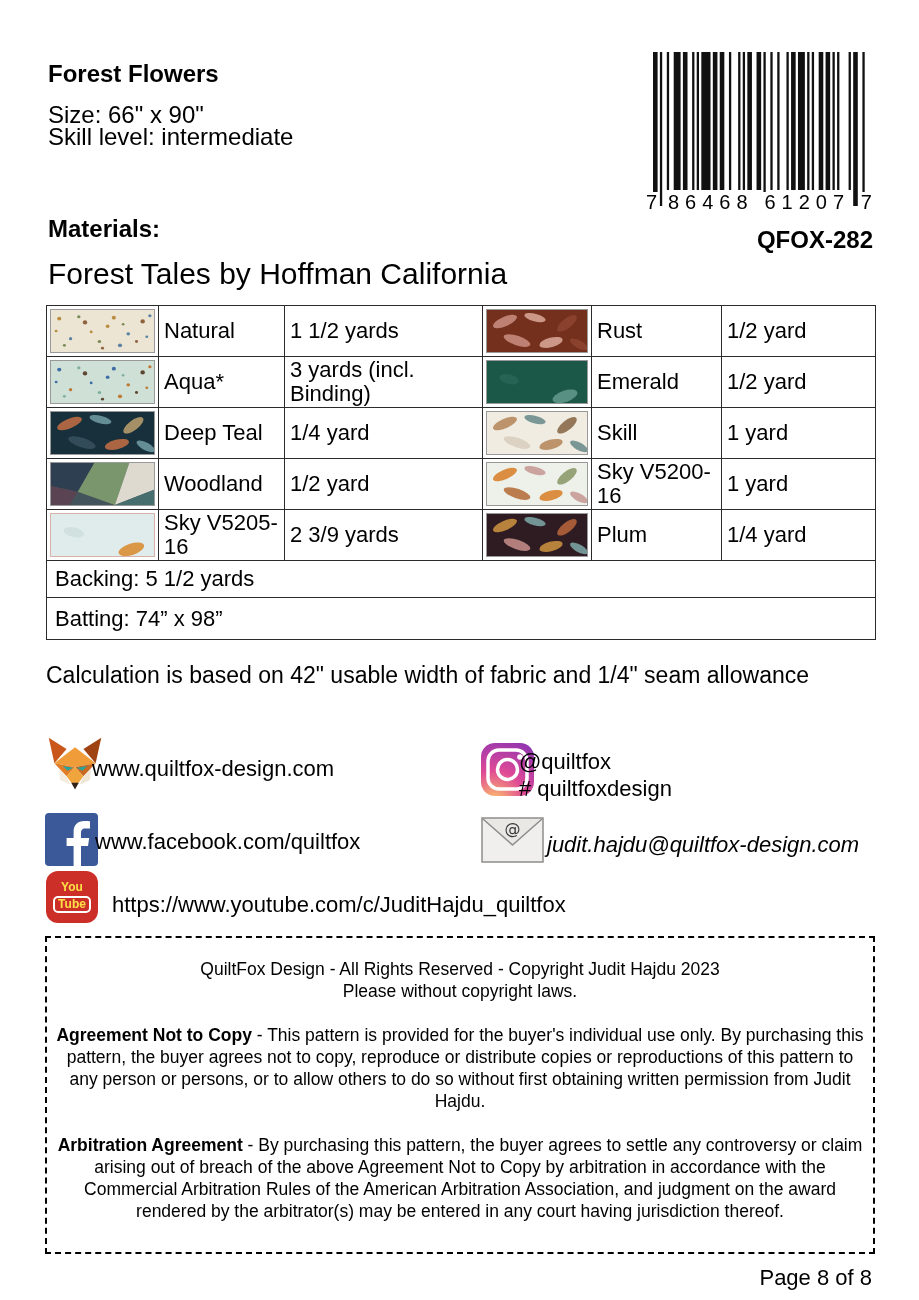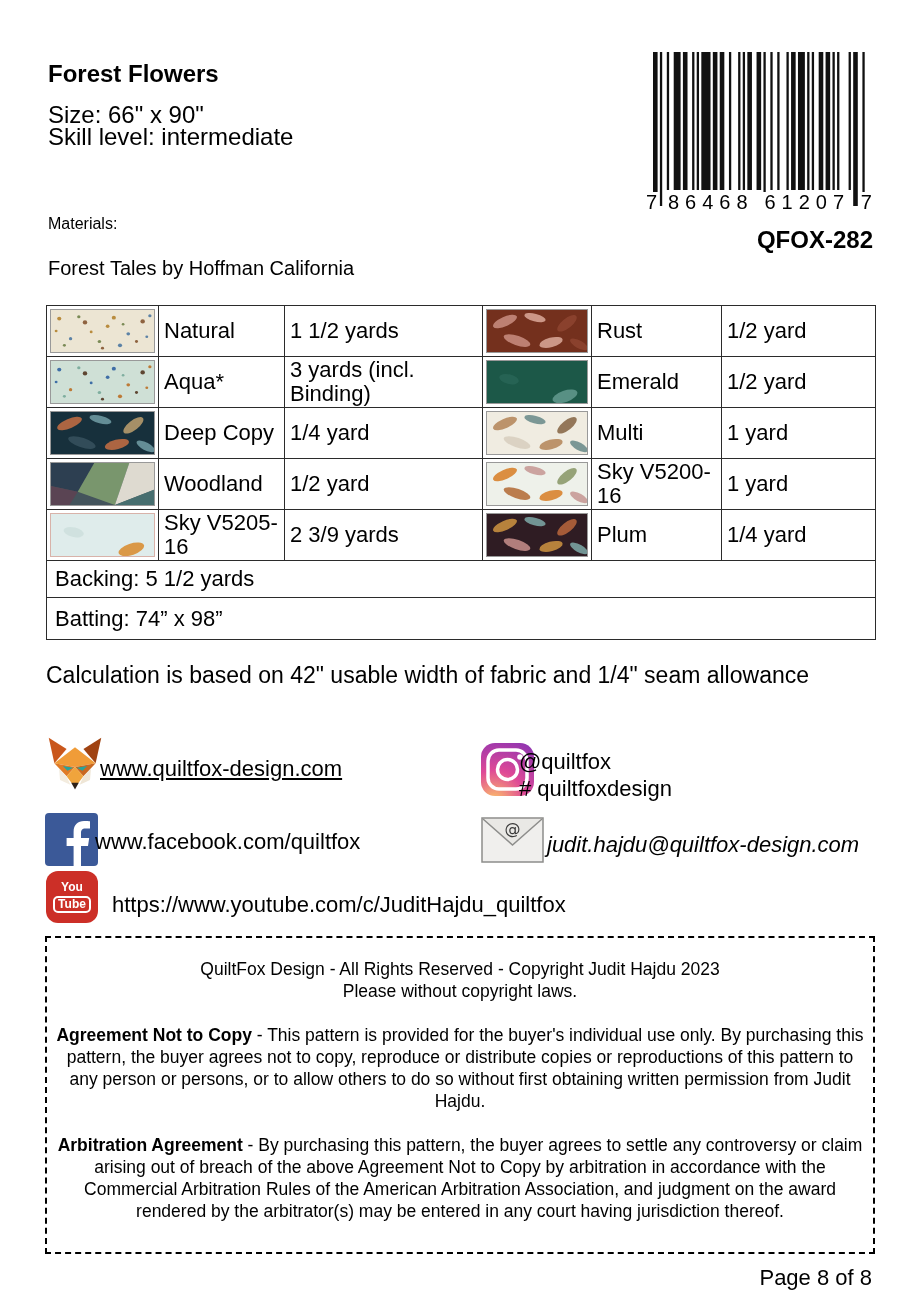--- a/index.html
+++ b/index.html
@@ -10,22 +10,22 @@
     background:#ffffff; color:#000;
     font-family:"Liberation Sans", sans-serif;
     overflow:hidden;
   }
   .abs { position:absolute; }
 
   
   .title    { left:48px; top:44px;  font-size:24px; font-weight:bold; }
   .size     { left:48px; top:85px;  font-size:24px; }
   .skill    { left:48px; top:107px; font-size:24px; }
-  .mat-head { left:48px; top:199px; font-size:16px; font-weight:normal; }
-  .mat-sub  { left:48px; top:241px; font-size:20px; }
+  .mat-head { left:48px; top:199px; font-size:24px; font-weight:bold; }
+  .mat-sub  { left:48px; top:241px; font-size:30px; }
 
   
   .barcode-wrap { left:645px; top:36px; width:228px; }
   .bars-box { position:relative; width:228px; height:160px; }
   .bcdigits {
     position:absolute; left:0; right:0; bottom:0;
     display:flex; justify-content:space-between; align-items:flex-end;
     font-size:20px; line-height:20px;
   }
   .bcdigits span { background:#fff; padding:0 1px; }
@@ -44,21 +44,21 @@
   .note { left:46px; top:646px; font-size:23px; }
 
   
   .soc-text { font-size:22px; }
   .ig-text div { line-height:27px; }
 
   
   .yt {
     width:52px; height:52px; border-radius:12px; background:#cc2f27;
     display:flex; flex-direction:column; align-items:center; justify-content:center;
-    color:#ffffff; font-weight:bold; font-size:12px; line-height:13px;
+    color:#fde047; font-weight:bold; font-size:12px; line-height:13px;
   }
   .yt .tube { border:2px solid #fff; border-radius:5px; padding:0 3px; margin-top:2px;text-align:center; }
 
   
   .copy-box {
     left:45px; top:920px; width:830px; height:318px;
     border:2px dashed #000; text-align:center;
     font-size:17.5px; line-height:22px; padding:20px 6px 0 6px;
   }
   .copy-box p { margin-bottom:22px; }
@@ -220,36 +220,36 @@
                 <rect width="100" height="44" fill="#17303c"></rect>
                 <ellipse cx="18" cy="12" rx="13" ry="5" transform="rotate(-25 18 12)" fill="#bd6b42" opacity="0.9"></ellipse>
                 <ellipse cx="48" cy="8" rx="11" ry="4" transform="rotate(15 48 8)" fill="#6d98a0" opacity="0.9"></ellipse>
                 <ellipse cx="80" cy="14" rx="12" ry="5" transform="rotate(-40 80 14)" fill="#b59a6b" opacity="0.9"></ellipse>
                 <ellipse cx="30" cy="32" rx="14" ry="5" transform="rotate(20 30 32)" fill="#35505c" opacity="0.9"></ellipse>
                 <ellipse cx="64" cy="34" rx="12" ry="5" transform="rotate(-15 64 34)" fill="#bd6b42" opacity="0.9"></ellipse>
                 <ellipse cx="92" cy="36" rx="10" ry="4" transform="rotate(30 92 36)" fill="#6d98a0" opacity="0.9"></ellipse>
               </svg>
             </div>
           </td>
-      <td class="txt">Deep Copy</td>
+      <td class="txt">Deep Teal</td>
       <td class="txt">1/4 yard</td>
       <td>
             <div class="sw">
               <svg viewBox="0 0 100 44" preserveAspectRatio="none">
                 <rect width="100" height="44" fill="#f0ece1"></rect>
                 <ellipse cx="18" cy="12" rx="13" ry="5" transform="rotate(-25 18 12)" fill="#b68a5e" opacity="0.9"></ellipse>
                 <ellipse cx="48" cy="8" rx="11" ry="4" transform="rotate(15 48 8)" fill="#6e8e8d" opacity="0.9"></ellipse>
                 <ellipse cx="80" cy="14" rx="12" ry="5" transform="rotate(-40 80 14)" fill="#8a6a4a" opacity="0.9"></ellipse>
                 <ellipse cx="30" cy="32" rx="14" ry="5" transform="rotate(20 30 32)" fill="#d8cfc0" opacity="0.9"></ellipse>
                 <ellipse cx="64" cy="34" rx="12" ry="5" transform="rotate(-15 64 34)" fill="#b68a5e" opacity="0.9"></ellipse>
                 <ellipse cx="92" cy="36" rx="10" ry="4" transform="rotate(30 92 36)" fill="#6e8e8d" opacity="0.9"></ellipse>
               </svg>
             </div>
           </td>
-      <td class="txt">Multi</td>
+      <td class="txt">Skill</td>
       <td class="txt">1 yard</td>
     </tr>
     <tr class="f">
       <td>
             <div class="sw">
               <svg viewBox="0 0 100 44" preserveAspectRatio="none">
                 <rect width="100" height="44" fill="#44545c"></rect>
                 <polygon points="0,0 42,0 26,30 0,24" fill="#2c3e50" opacity="0.95"></polygon>
                 <polygon points="42,0 76,0 62,44 26,30" fill="#7c9a6e" opacity="0.95"></polygon>
                 <polygon points="76,0 100,0 100,28 62,44" fill="#e7e2d6" opacity="0.95"></polygon>
@@ -323,21 +323,21 @@
       <polygon points="10,27 32,31 23,41" fill="#e07b26"></polygon>
       <polygon points="54,27 32,31 41,41" fill="#c96820"></polygon>
       <polygon points="23,41 32,31 41,41 32,53" fill="#f0a43c"></polygon>
       <polygon points="15,33 23,41 27,50 16,45" fill="#f3ecdf"></polygon>
       <polygon points="49,33 41,41 37,50 48,45" fill="#efe6d6"></polygon>
       <polygon points="19,30 30,32 24,35" fill="#27a39b"></polygon>
       <polygon points="45,30 34,32 40,35" fill="#27a39b"></polygon>
       <polygon points="28,48 36,48 32,55" fill="#2e2119"></polygon>
     </svg>
   </div>
-  <div class="abs soc-text" style="left:100px; top:740px;text-decoration:underline;">www.quiltfox-design.com</div>
+  <div class="abs soc-text" style="left:92px; top:740px;">www.quiltfox-design.com</div>
 
   <div class="abs" style="left:480px; top:726px;">
     <svg width="55" height="55" viewBox="0 0 55 55">
       <defs>
         <radialGradient id="ig" cx="0.25" cy="1.1" r="1.3">
           <stop offset="0%" stop-color="#fdc468"></stop>
           <stop offset="45%" stop-color="#df4996"></stop>
           <stop offset="95%" stop-color="#9135b1"></stop>
         </radialGradient>
       </defs>

